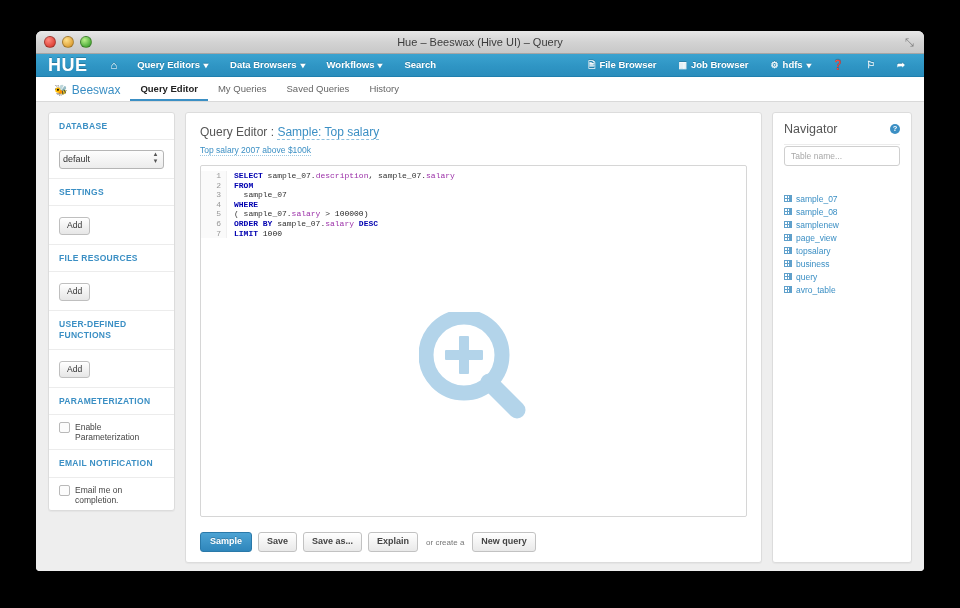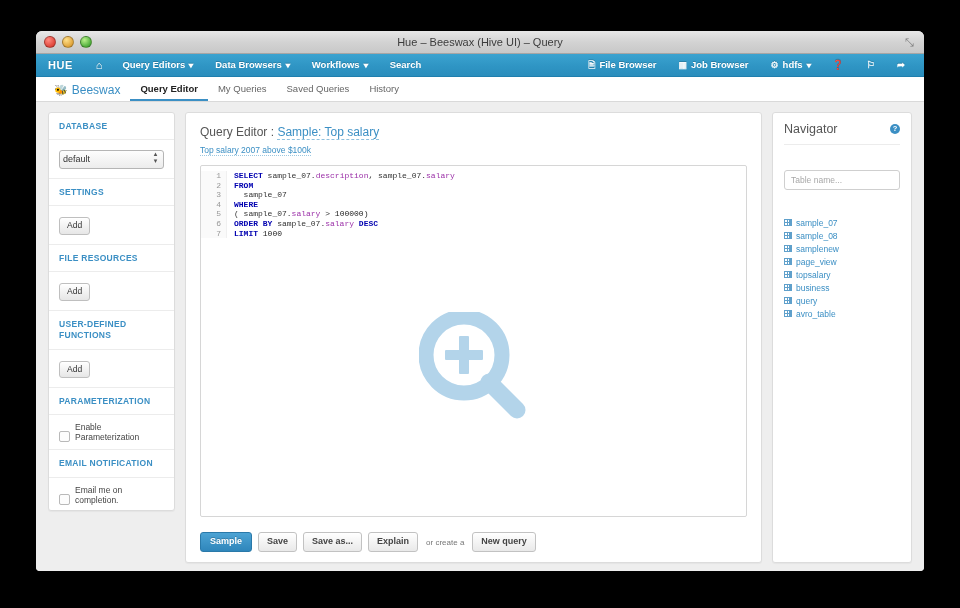--- a/index.html
+++ b/index.html
@@ -72,21 +72,21 @@
     height: 22px;
     background: linear-gradient(to bottom, #3ba3d0 0%, #2f95c4 55%, #2a8dbc 100%);
     display: flex;
     align-items: center;
     padding: 0 8px;
     position: relative;
     border-bottom: 1px solid #1f7fae;
   }
   .logo {
     color: #fff;
-    font-size: 11px;
+    font-size: 18px;
     font-weight: bold;
     letter-spacing: 0.5px;
     margin-right: 14px;
     margin-left: 4px;
     text-shadow: 0 -1px 0 rgba(0,0,0,0.2);
     display: flex;
     align-items: baseline;
   }
   .nav-item {
     color: #ffffff;
@@ -230,21 +230,21 @@
     height: 15px;
     pointer-events: none;
     font-size: 7px;
     color: #555;
     line-height: 7px;
     text-align: center;
   }
 
   .chkrow {
     display: flex;
-    align-items: flex-end;
+    align-items: flex-start;
     font-size: 8.5px;
     color: #444;
   }
   .chkbox {
     width: 9px; height: 9px;
     border: 1px solid #b9b9b9;
     border-radius: 2px;
     background: #fcfcfc;
     margin-right: 5px;
     flex: 0 0 9px;
@@ -368,21 +368,21 @@
     height: 451px;
     box-sizing: border-box;
     padding: 9px 11px;
     overflow: hidden;
   }
   .nav-title {
     font-size: 12.5px;
     color: #555;
     padding-bottom: 8px;
     border-bottom: 1px solid #ececec;
-    margin-bottom: 24px;
+    margin-bottom: 0;
     display: flex;
     align-items: center;
   }
   .nav-help {
     margin-left: auto;
     display: inline-block;
     width: 10px; height: 10px;
     border-radius: 50%;
     background: #3b8fc4;
     color: #fff;

